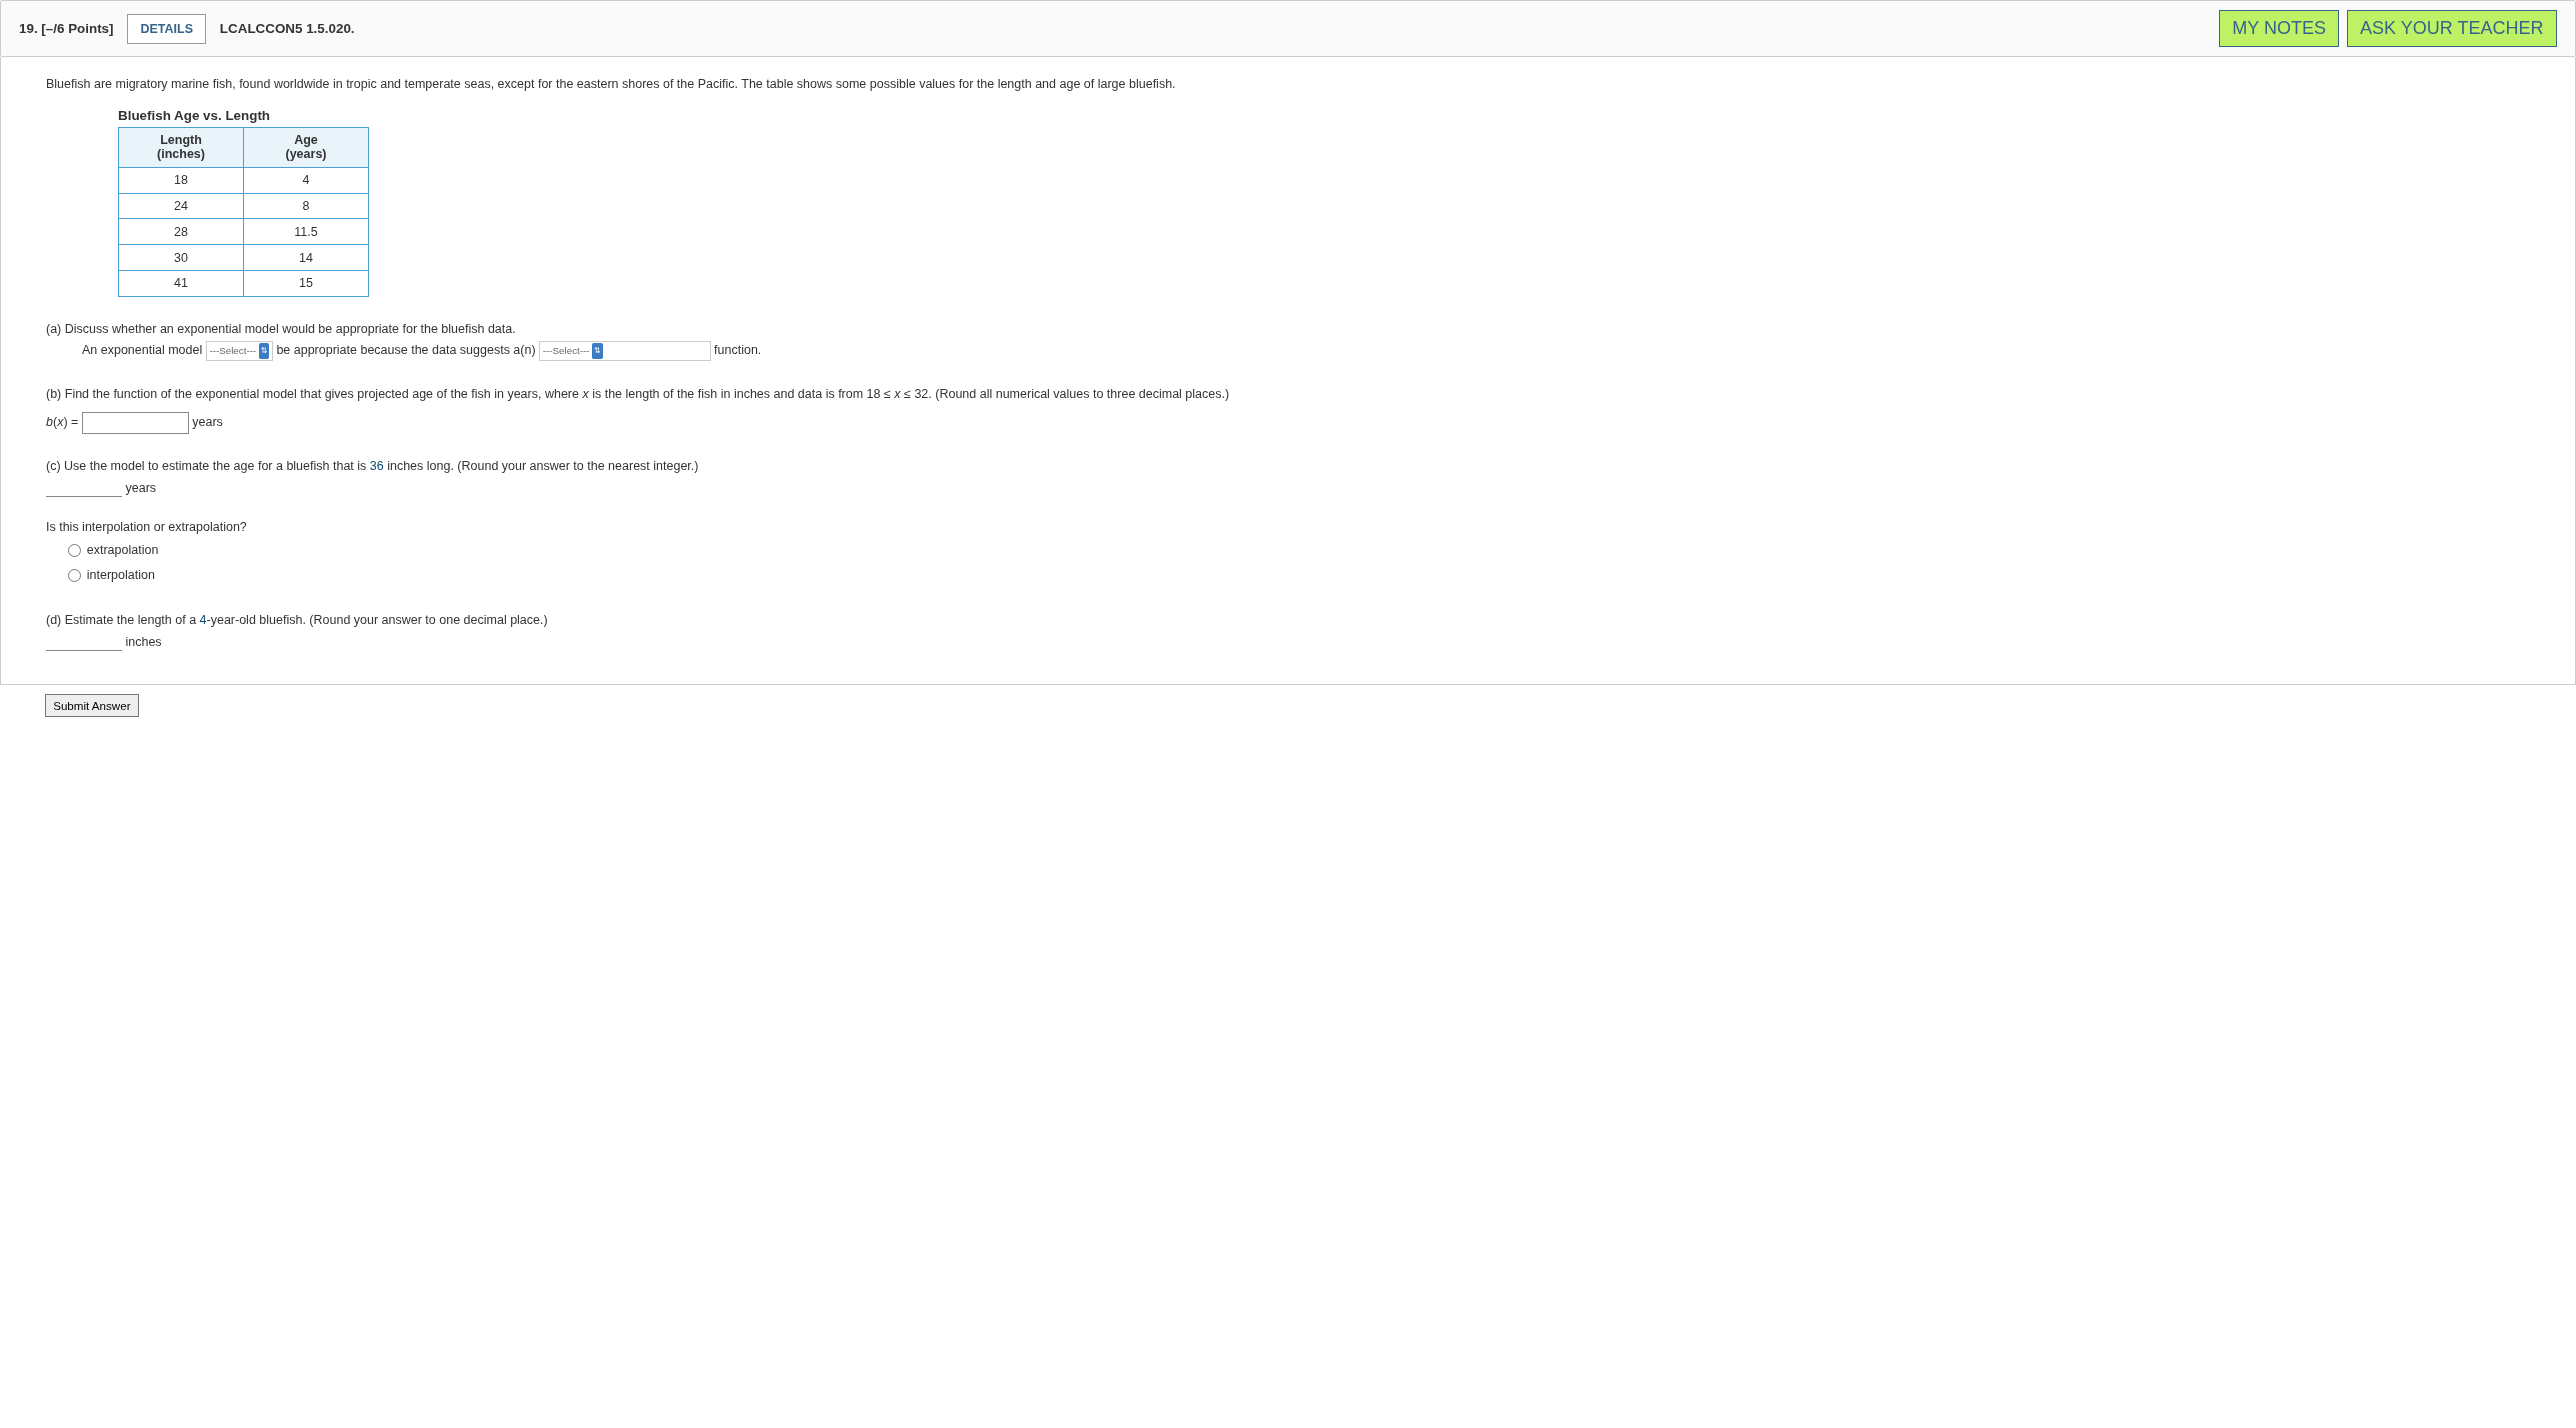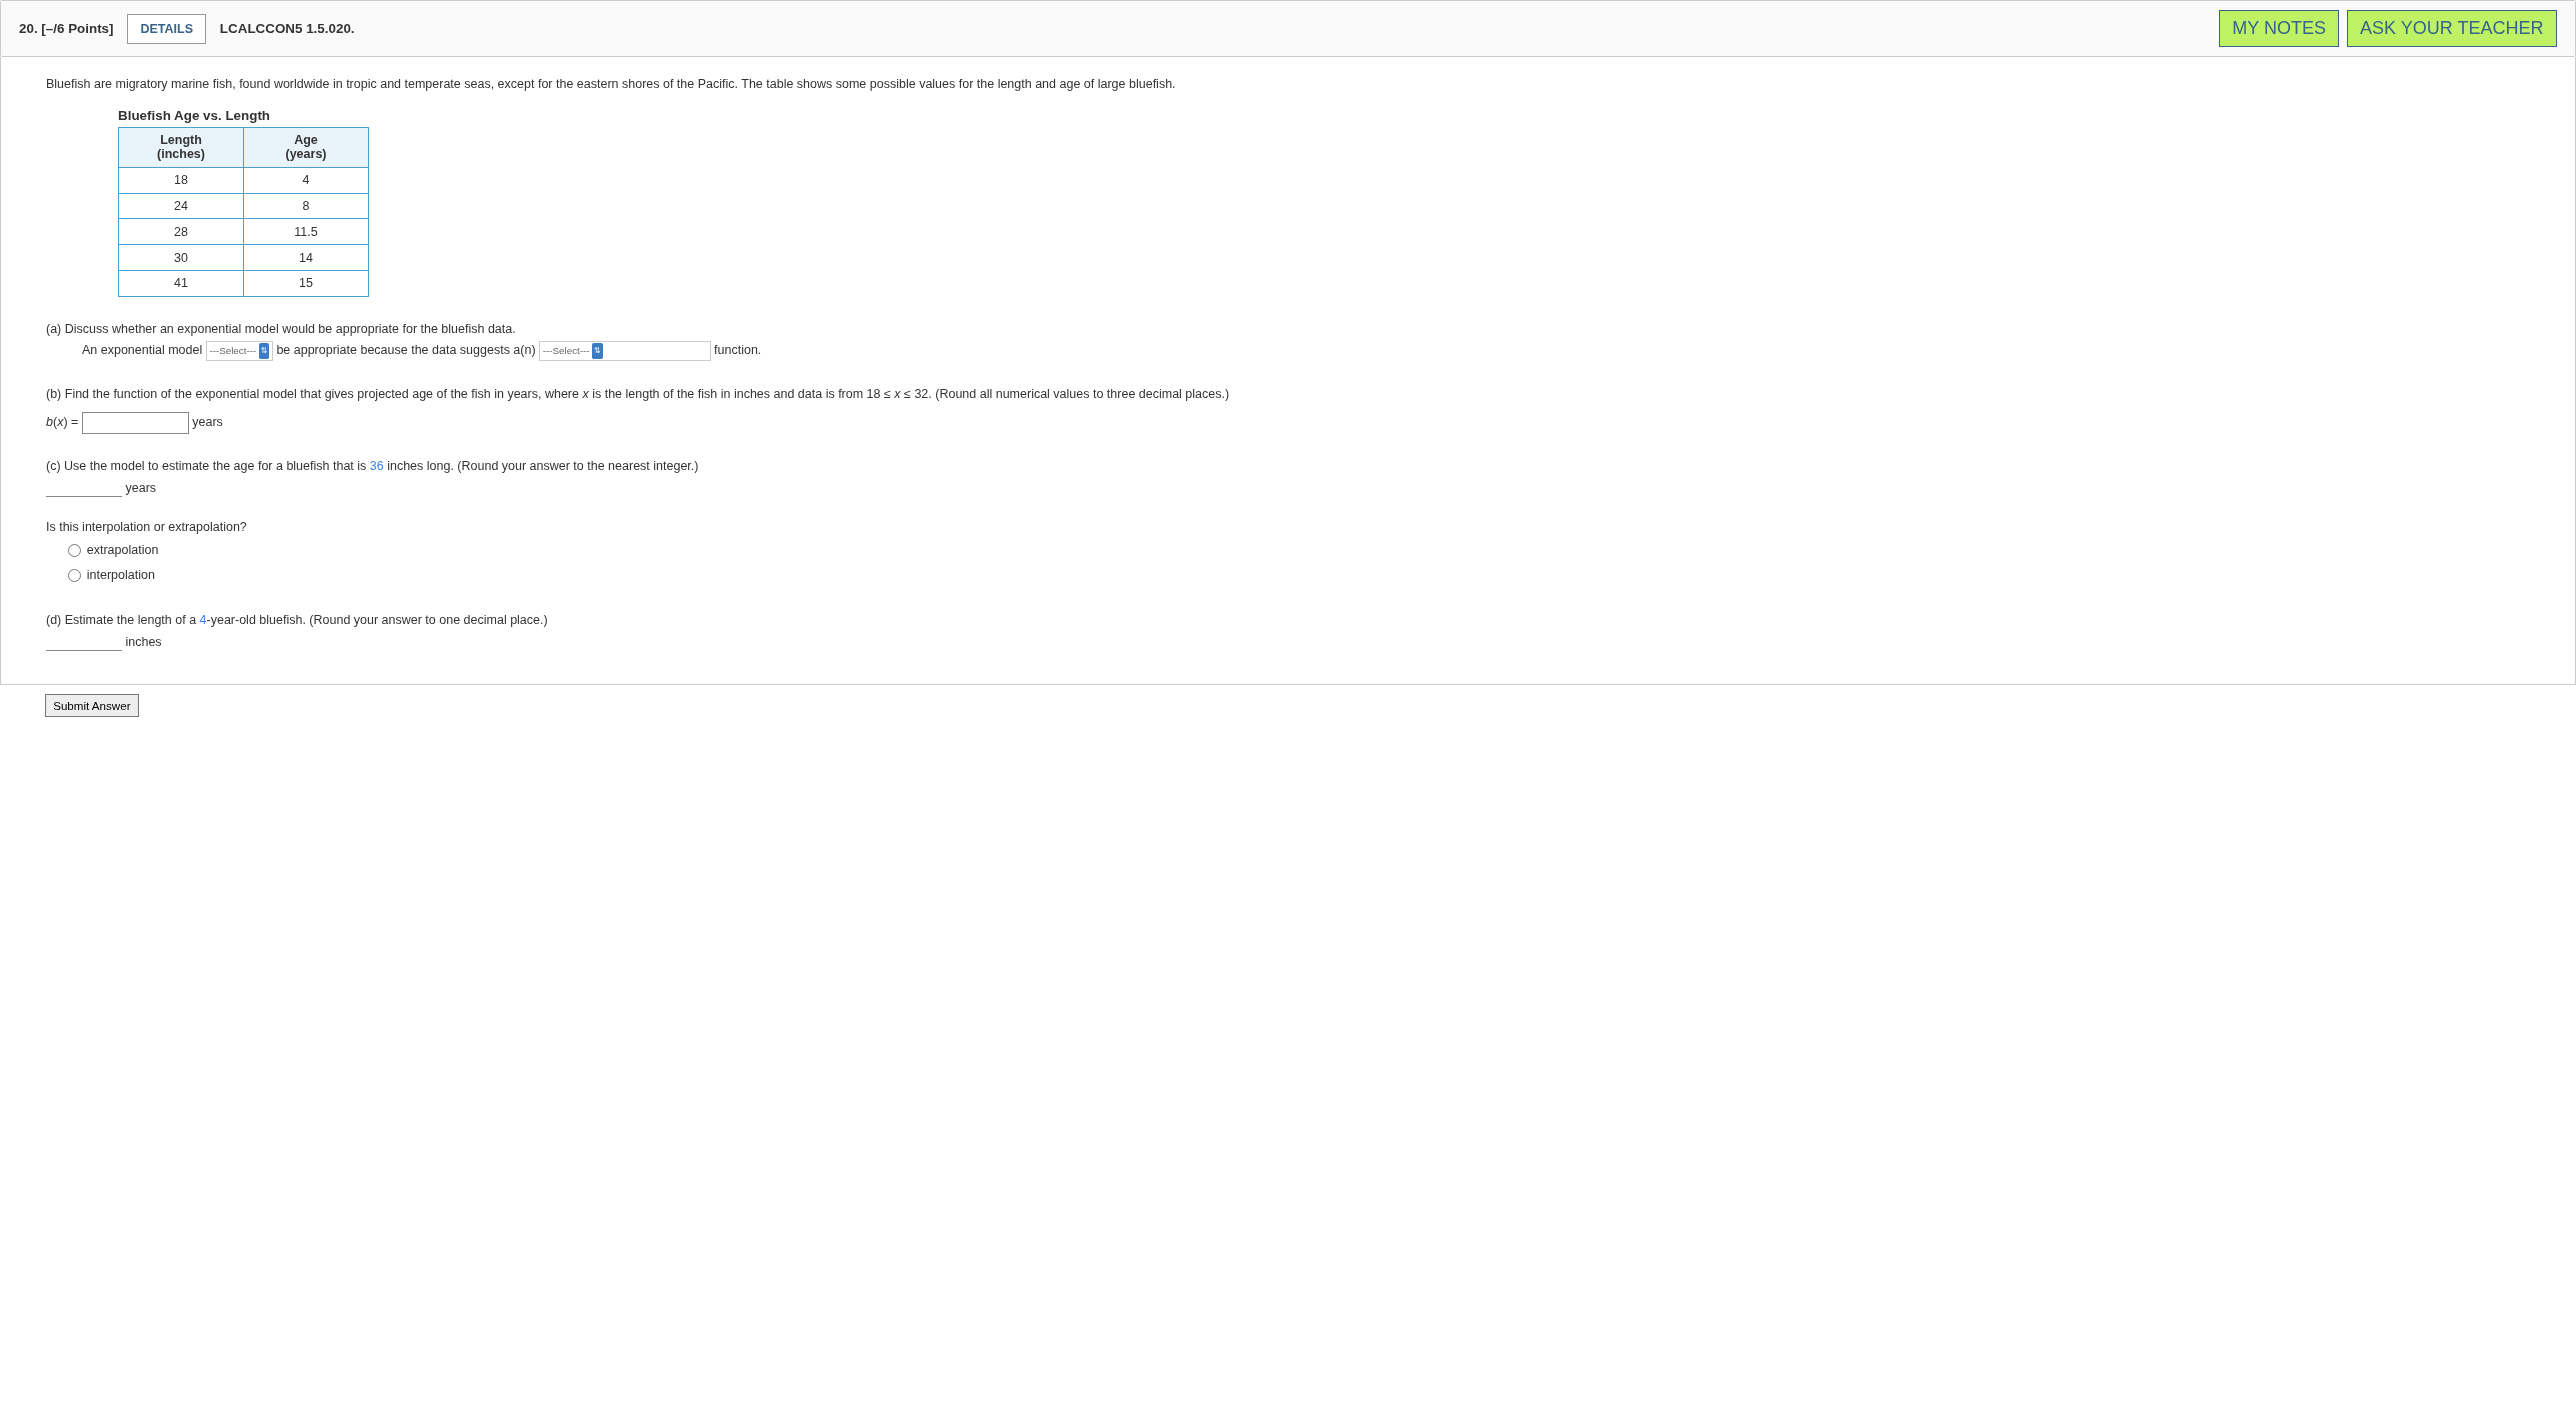--- a/index.html
+++ b/index.html
@@ -122,21 +122,21 @@
     }
     .input-underline {
       border: none;
       border-bottom: 0.9px solid #888;
       height: 18px;
       width: 76px;
       vertical-align: baseline;
       background: #fff;
     }
     .italic { font-style: italic; }
-    .red { color: #3b82f6; }
+    .red { color: #0c4a6e; }
     .radio-row {
       margin-left: 22.4px;
       line-height: 2;
     }
     .radio-row input { margin-right: 5.4px; vertical-align: middle; }
     .submit-wrap {
       padding: 9px 45px;
     }
     .submit-btn {
       border: 0.9px solid #777;
@@ -145,21 +145,21 @@
       font-size: 11.6px;
       cursor: pointer;
     }
   </style>
 </head>
 <body>
 
 <div class="question-header">
   <div class="header-left">
     <span class="question-num">
-      <span>20.</span>
+      <span>19.</span>
       <span>[–/6 Points]</span>
     </span>
     <button class="details-btn">DETAILS</button>
     <span class="book-ref">LCALCCON5 1.5.020.</span>
   </div>
   <div class="header-right">
     <button class="outline-btn">MY NOTES</button>
     <button class="outline-btn">ASK YOUR TEACHER</button>
   </div>
 </div>

